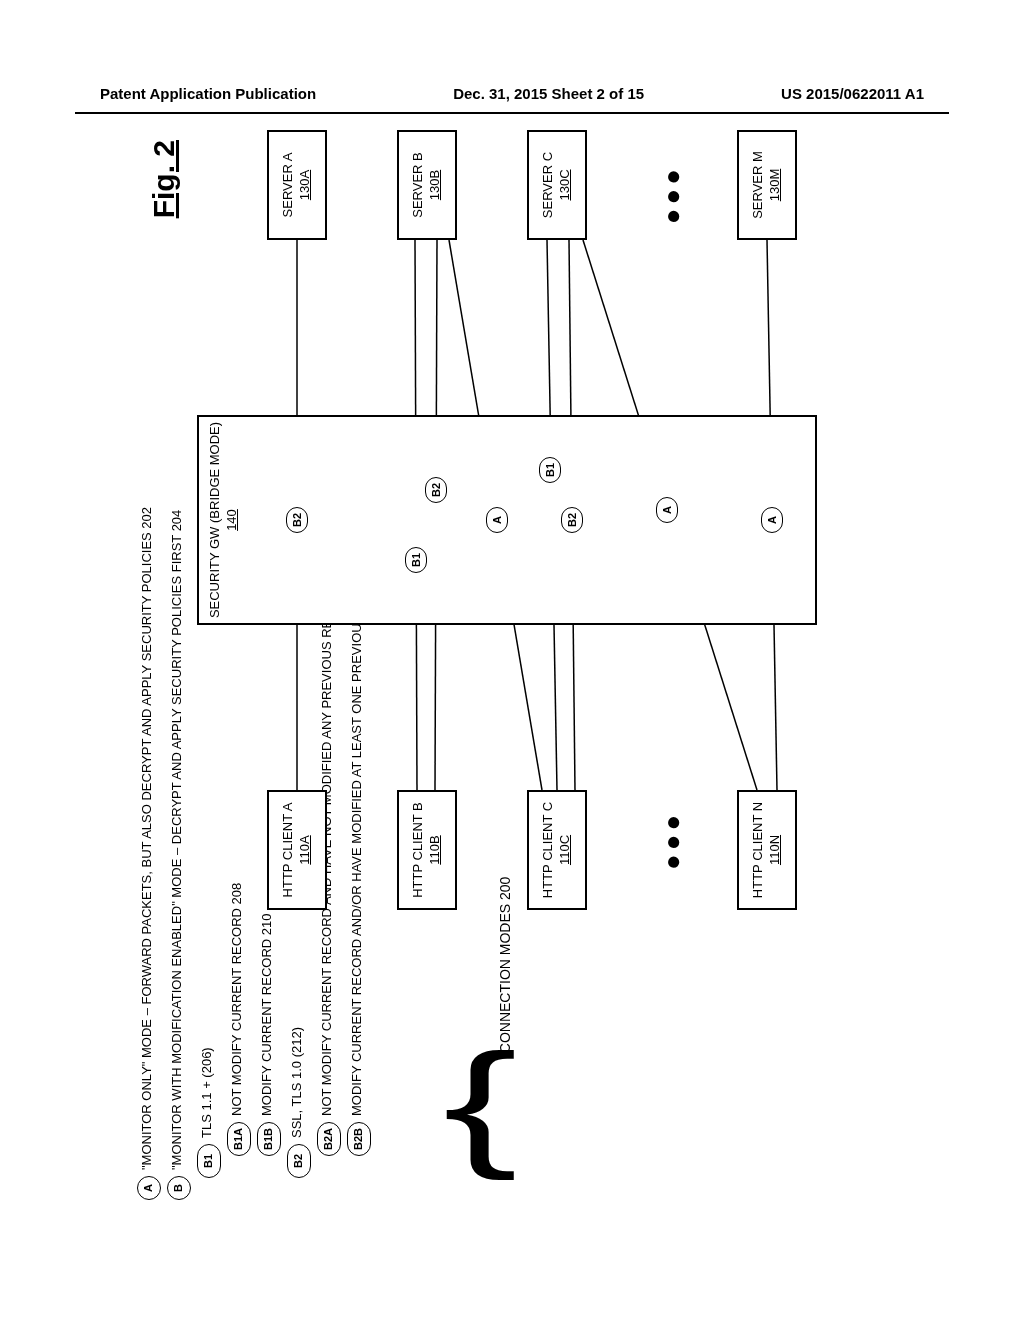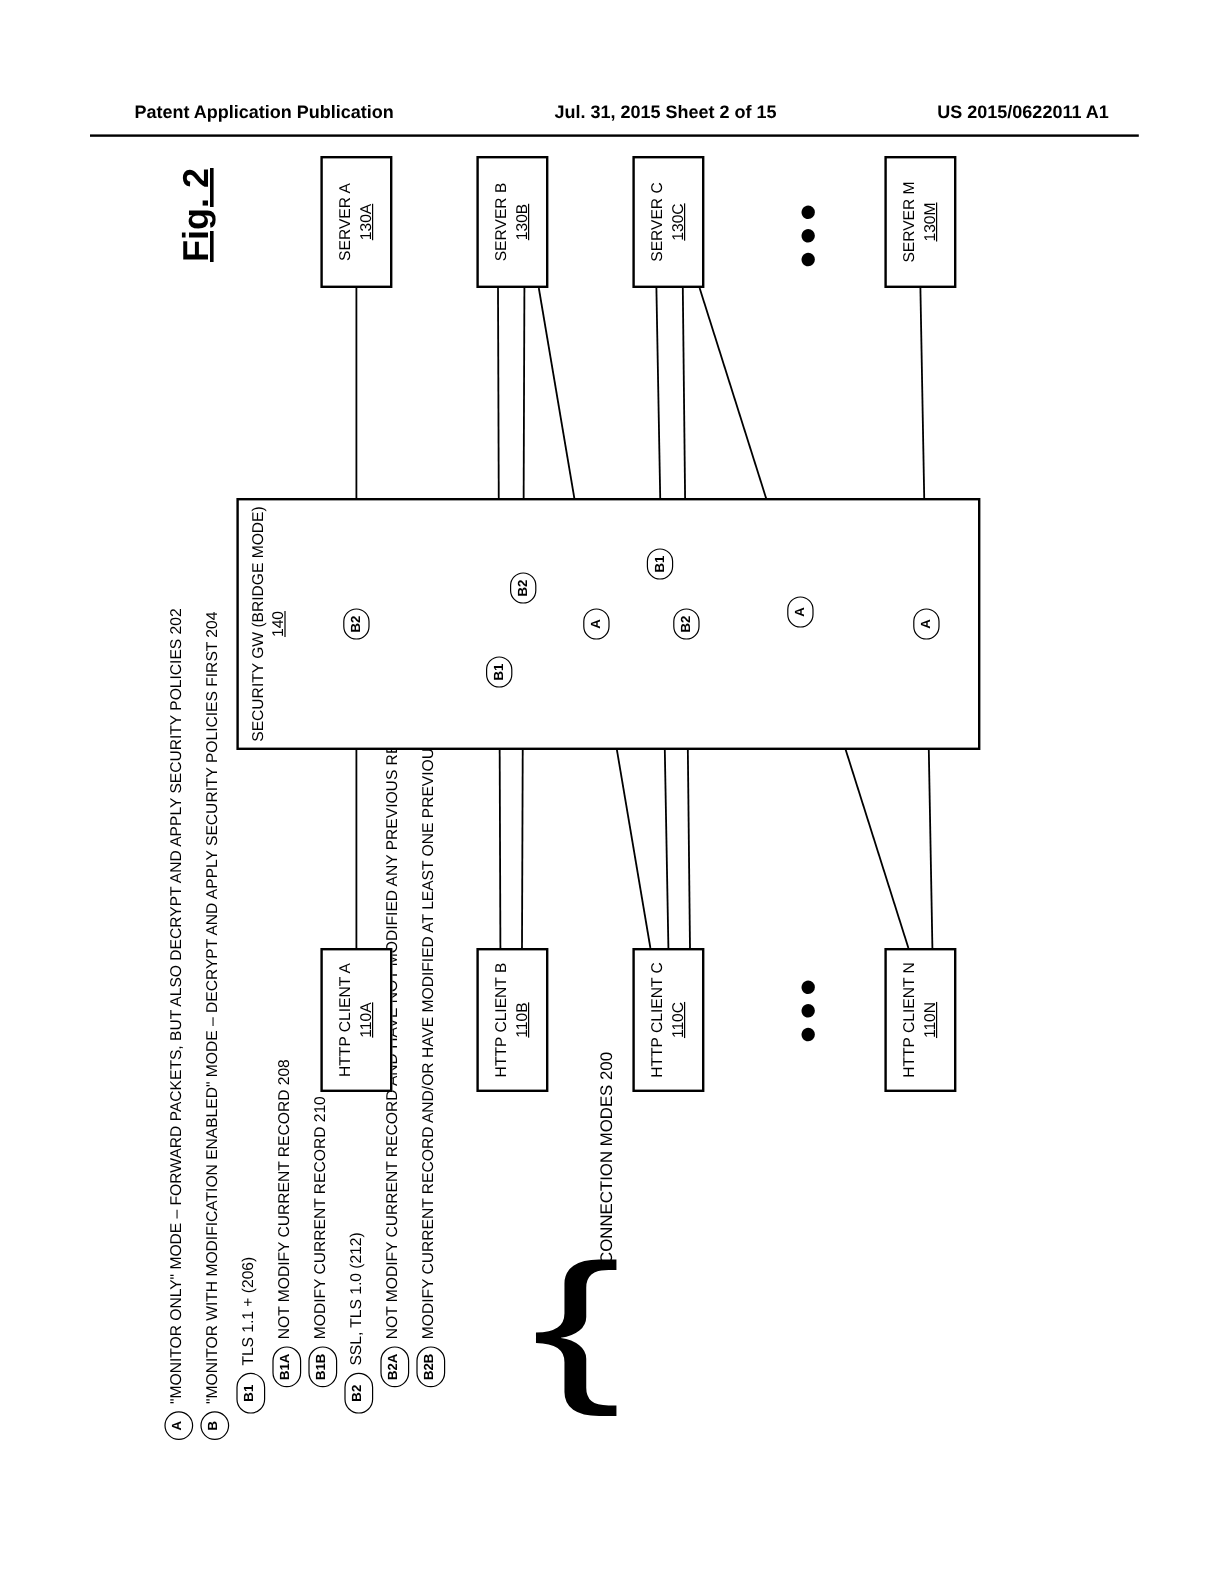--- a/index.html
+++ b/index.html
@@ -13,21 +13,20 @@
     .header {
       position: absolute;
       top: 85px;
       left: 0;
       right: 0;
       padding: 0 100px;
       display: flex;
       justify-content: space-between;
       font-size: 15px;
       font-weight: bold;
-      margin-left: 12px;
     }
     .header-line {
       position: absolute;
       top: 112px;
       left: 75px;
       right: 75px;
       border-top: 2px solid #000;
     }
     .rotator {
       position: absolute;
@@ -156,21 +155,21 @@
       justify-content: center;
       padding: 0 3px;
       transform: translate(-50%, -50%);
     }
   </style>
 </head>
 <body>
 
 <div class="header">
   <span>Patent Application Publication</span>
-  <span>Jul. 31, 2015  Sheet 2 of 15</span>
+  <span>Dec. 31, 2015  Sheet 2 of 15</span>
   <span>US 2015/0622011 A1</span>
 </div>
 <div class="header-line"></div>
 
 <div class="rotator">
 
   <div class="fig-label">Fig. 2</div>
 
   <div class="legend">
     <div class="legend-row">

